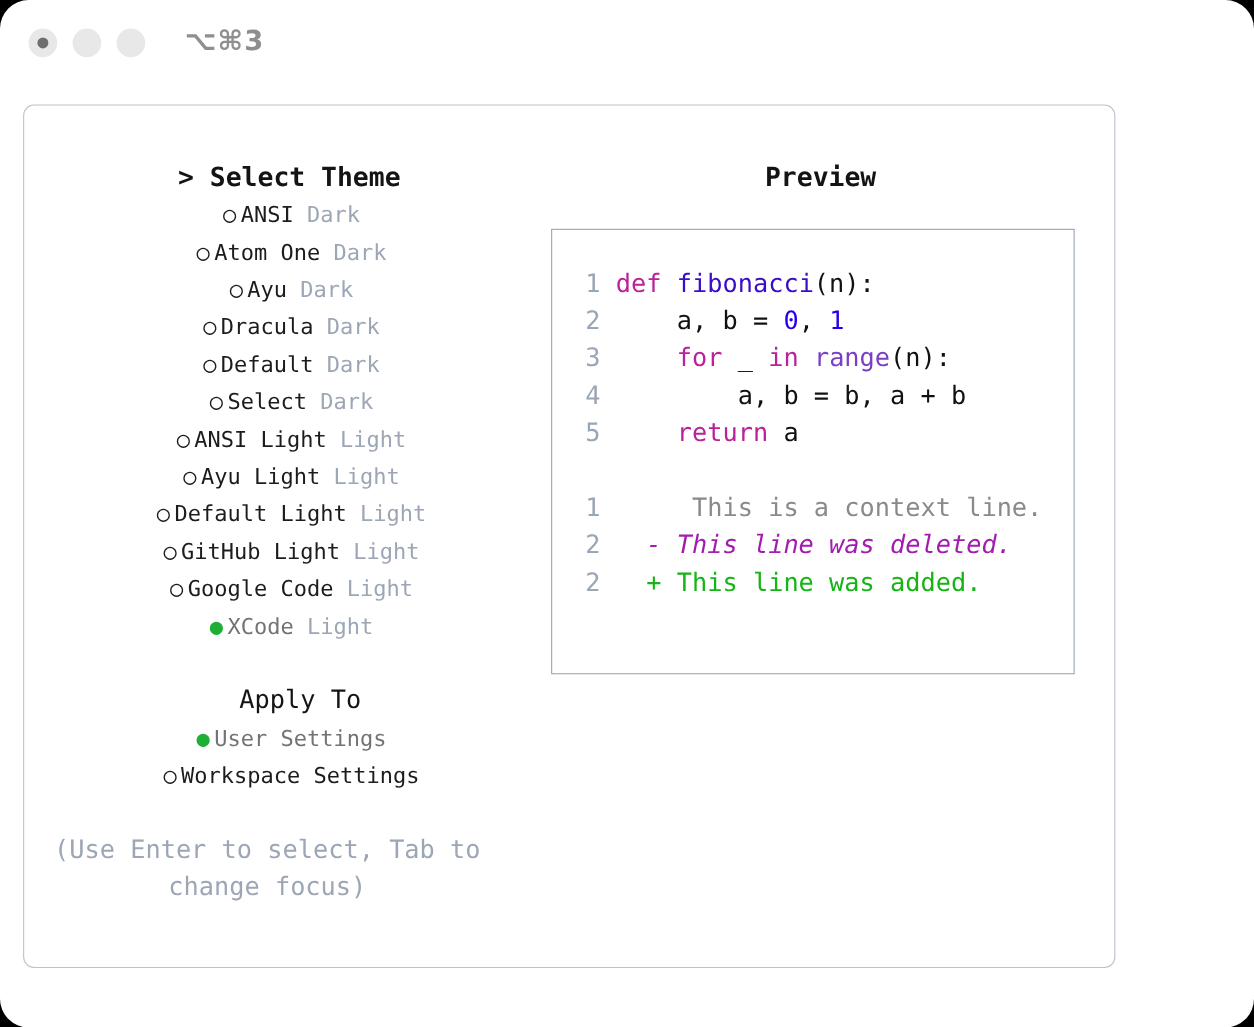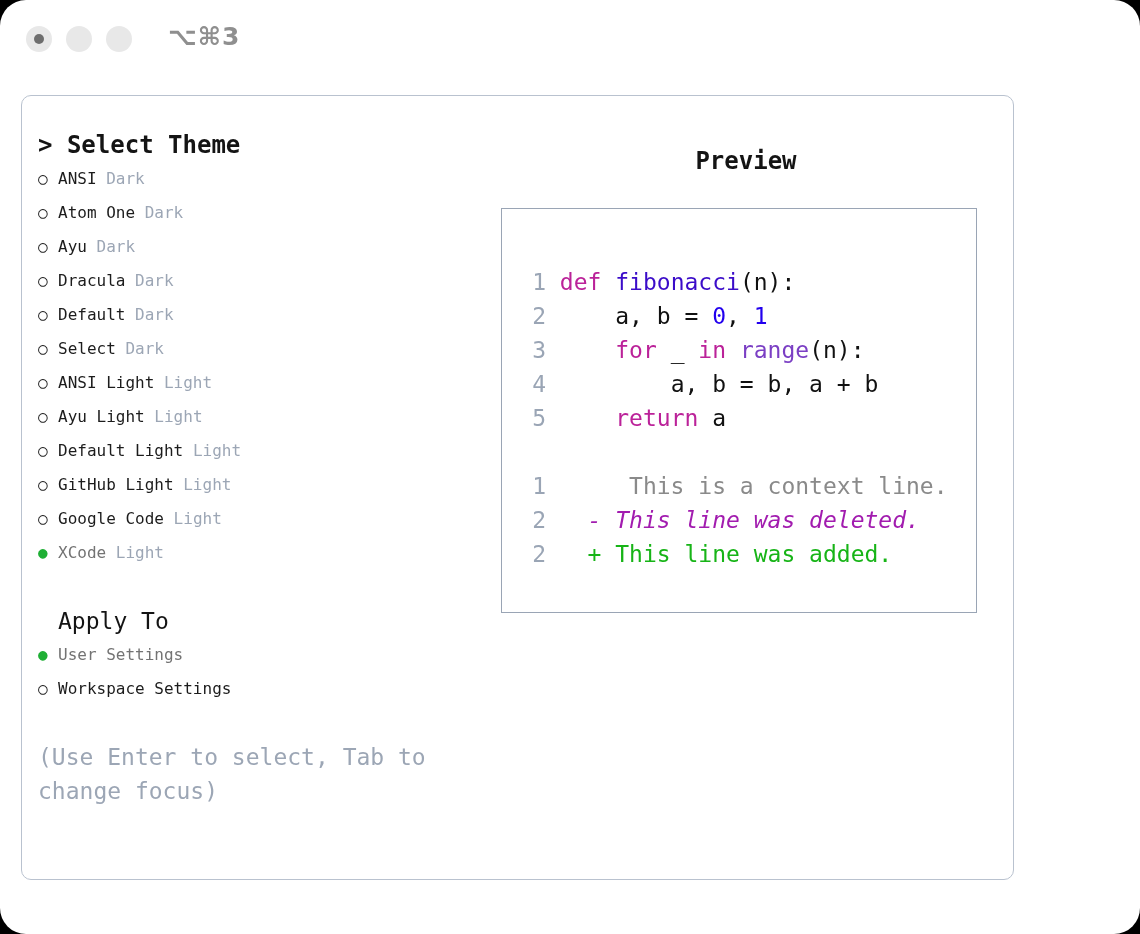--- a/index.html
+++ b/index.html
@@ -73,35 +73,36 @@
     border: 1.5px solid #b9c2cf;
     border-radius: 10px;
     box-sizing: border-box;
     background: #ffffff;
   }
 
   
   #theme-column {
     position: absolute;
     left: 16px;
-    top: 32px;
+    top: 48px;
     width: 450px;
+    text-align: center;
   }
   .section-heading {
     font-size: 24px;
     font-weight: bold;
     color: #141414;
     line-height: 34px;
     white-space: pre;
   }
   #select-theme-heading {
     margin-bottom: 0px;
   }
   .theme-row {
-    font-size: 16px;
+    font-size: 20px;
     line-height: 34px;
     color: #1c1c1c;
     white-space: pre;
   }
   .marker {
     display: inline-block;
     width: 20px;
   }
   .marker-empty { color: #1c1c1c; }
   .marker-selected { color: #1faf35; }
@@ -141,21 +142,21 @@
     line-height: 34px;
     text-align: center;
   }
   #preview-box {
     margin-top: 30px;
     width: 476px;
     height: 405px;
     border: 1.5px solid #9aa5b5;
     box-sizing: border-box;
     background: #ffffff;
-    padding: 56px 0 0 0;
+    padding: 32px 0 0 0;
   }
   .code-line {
     font-size: 23px;
     line-height: 34px;
     white-space: pre;
     padding-left: 22px;
   }
   .lineno {
     color: #9aa5b5;
     display: inline-block;

